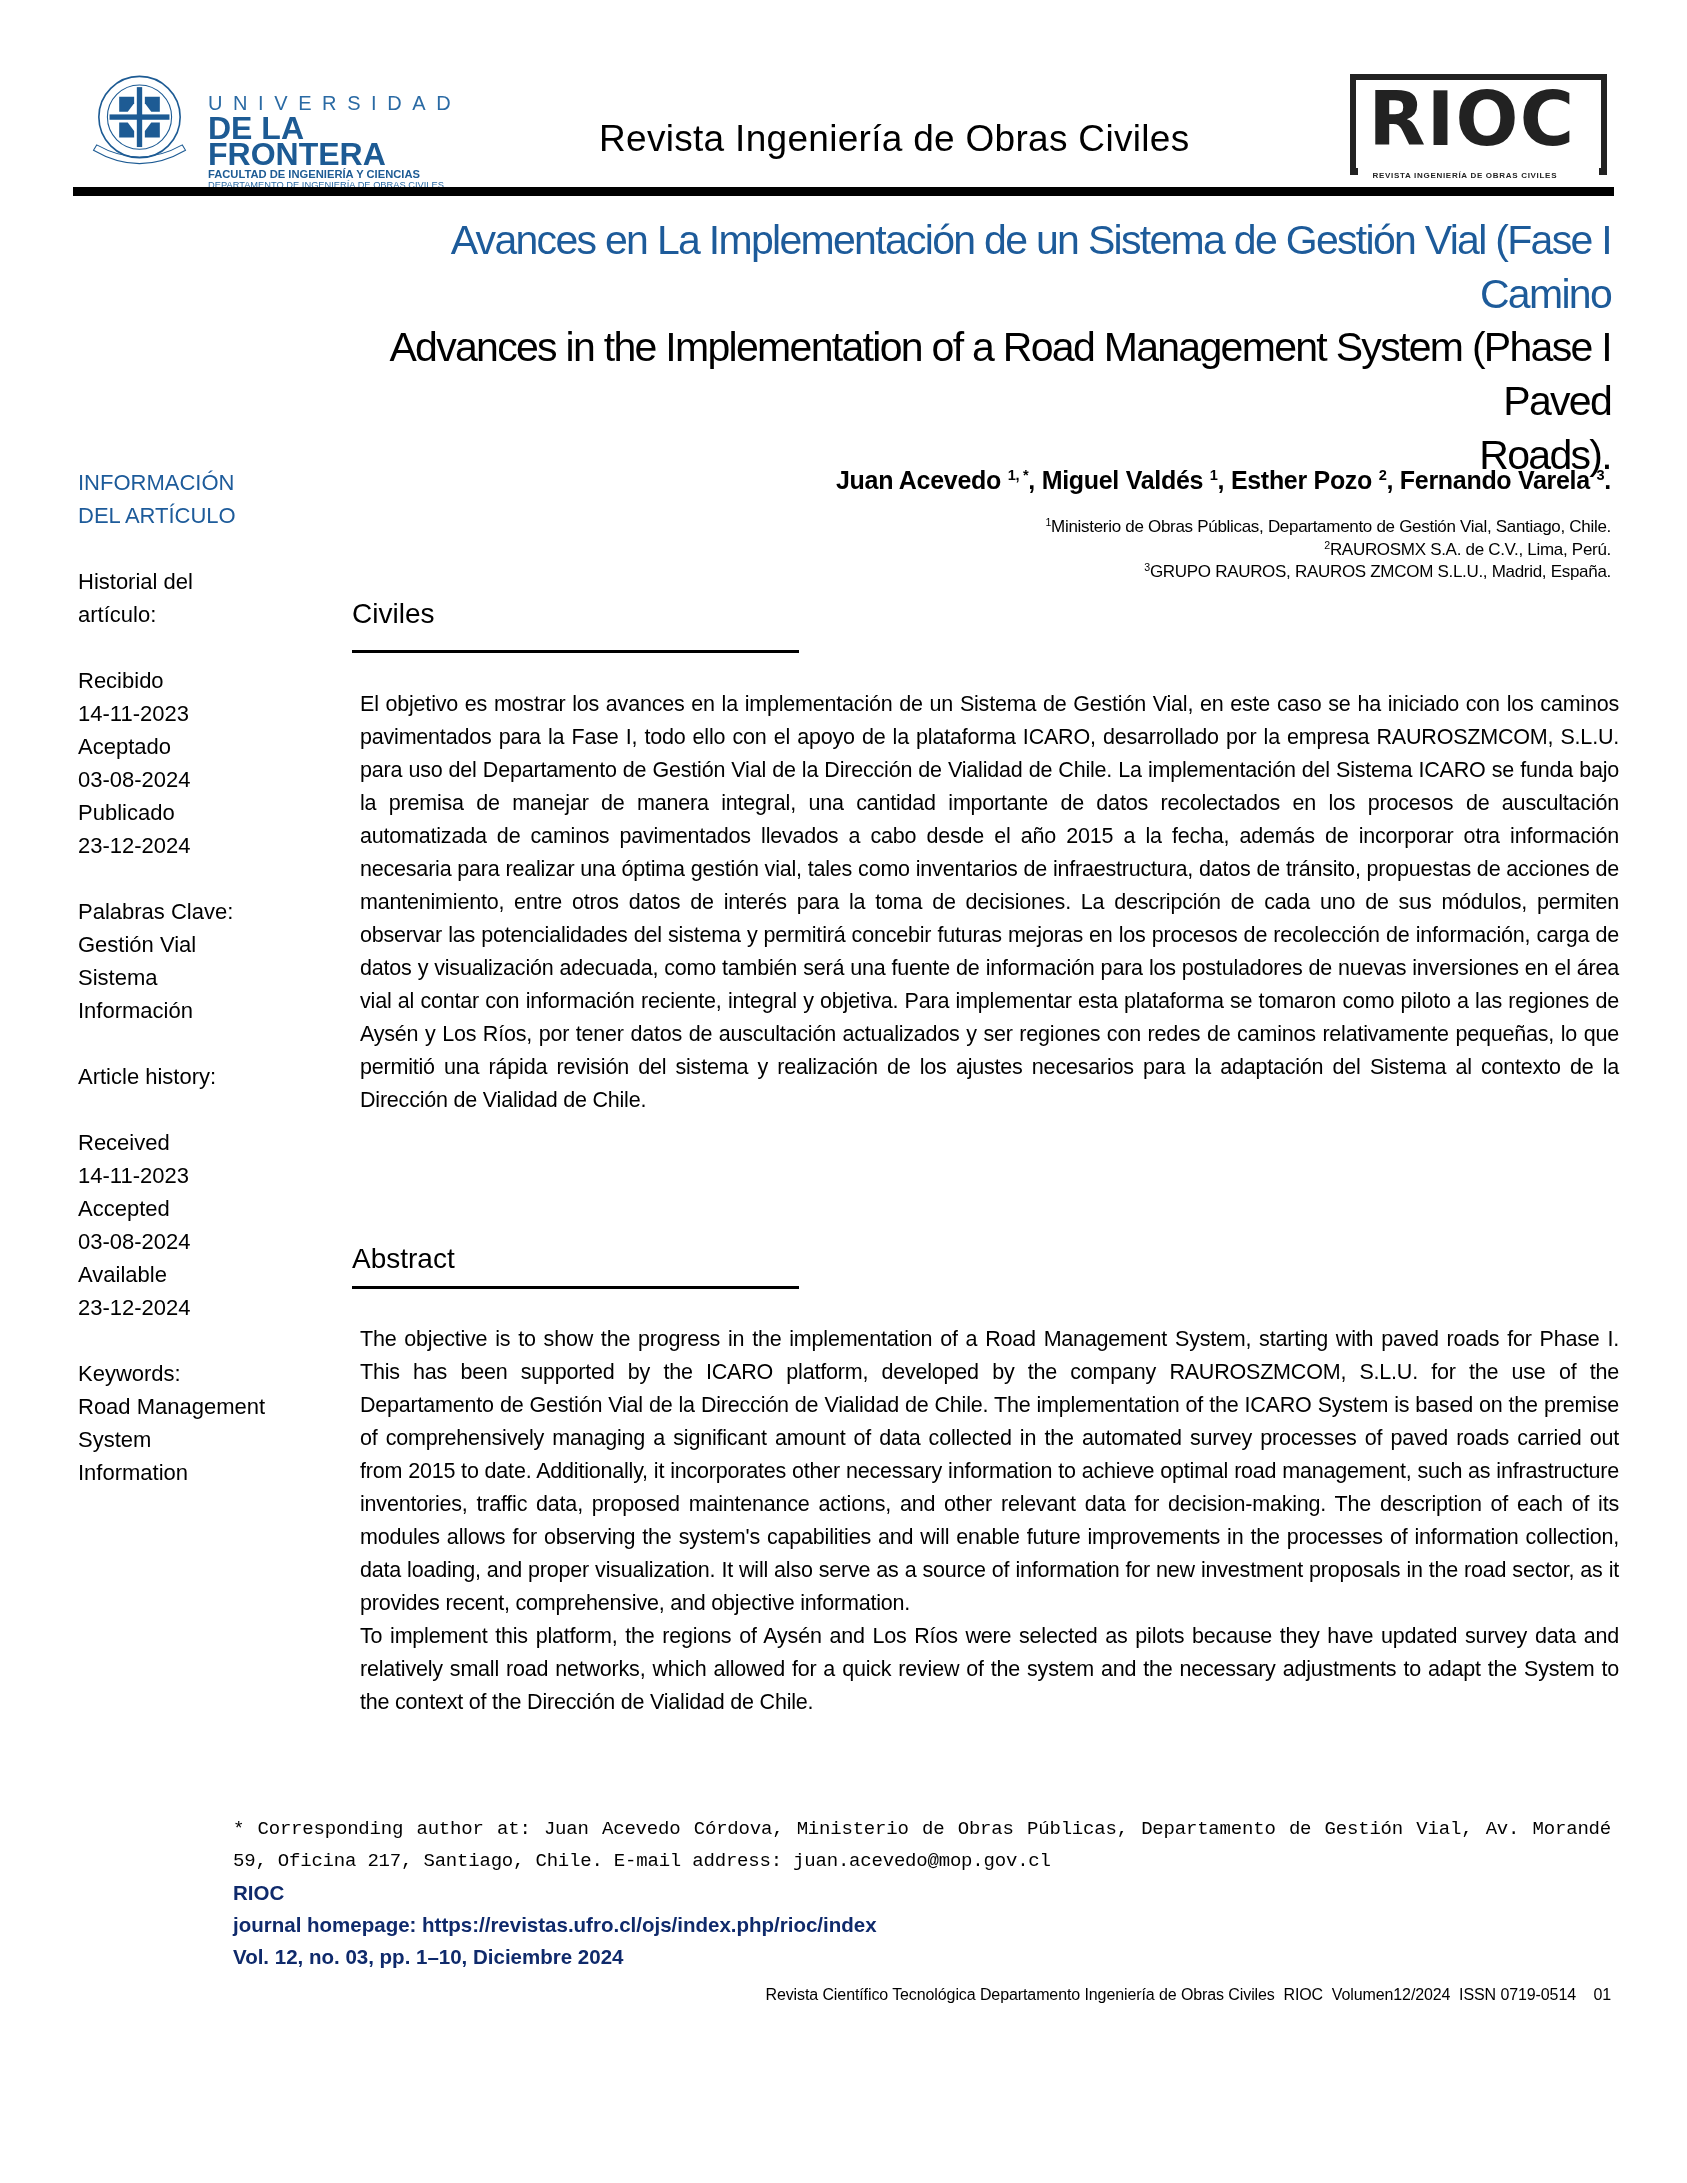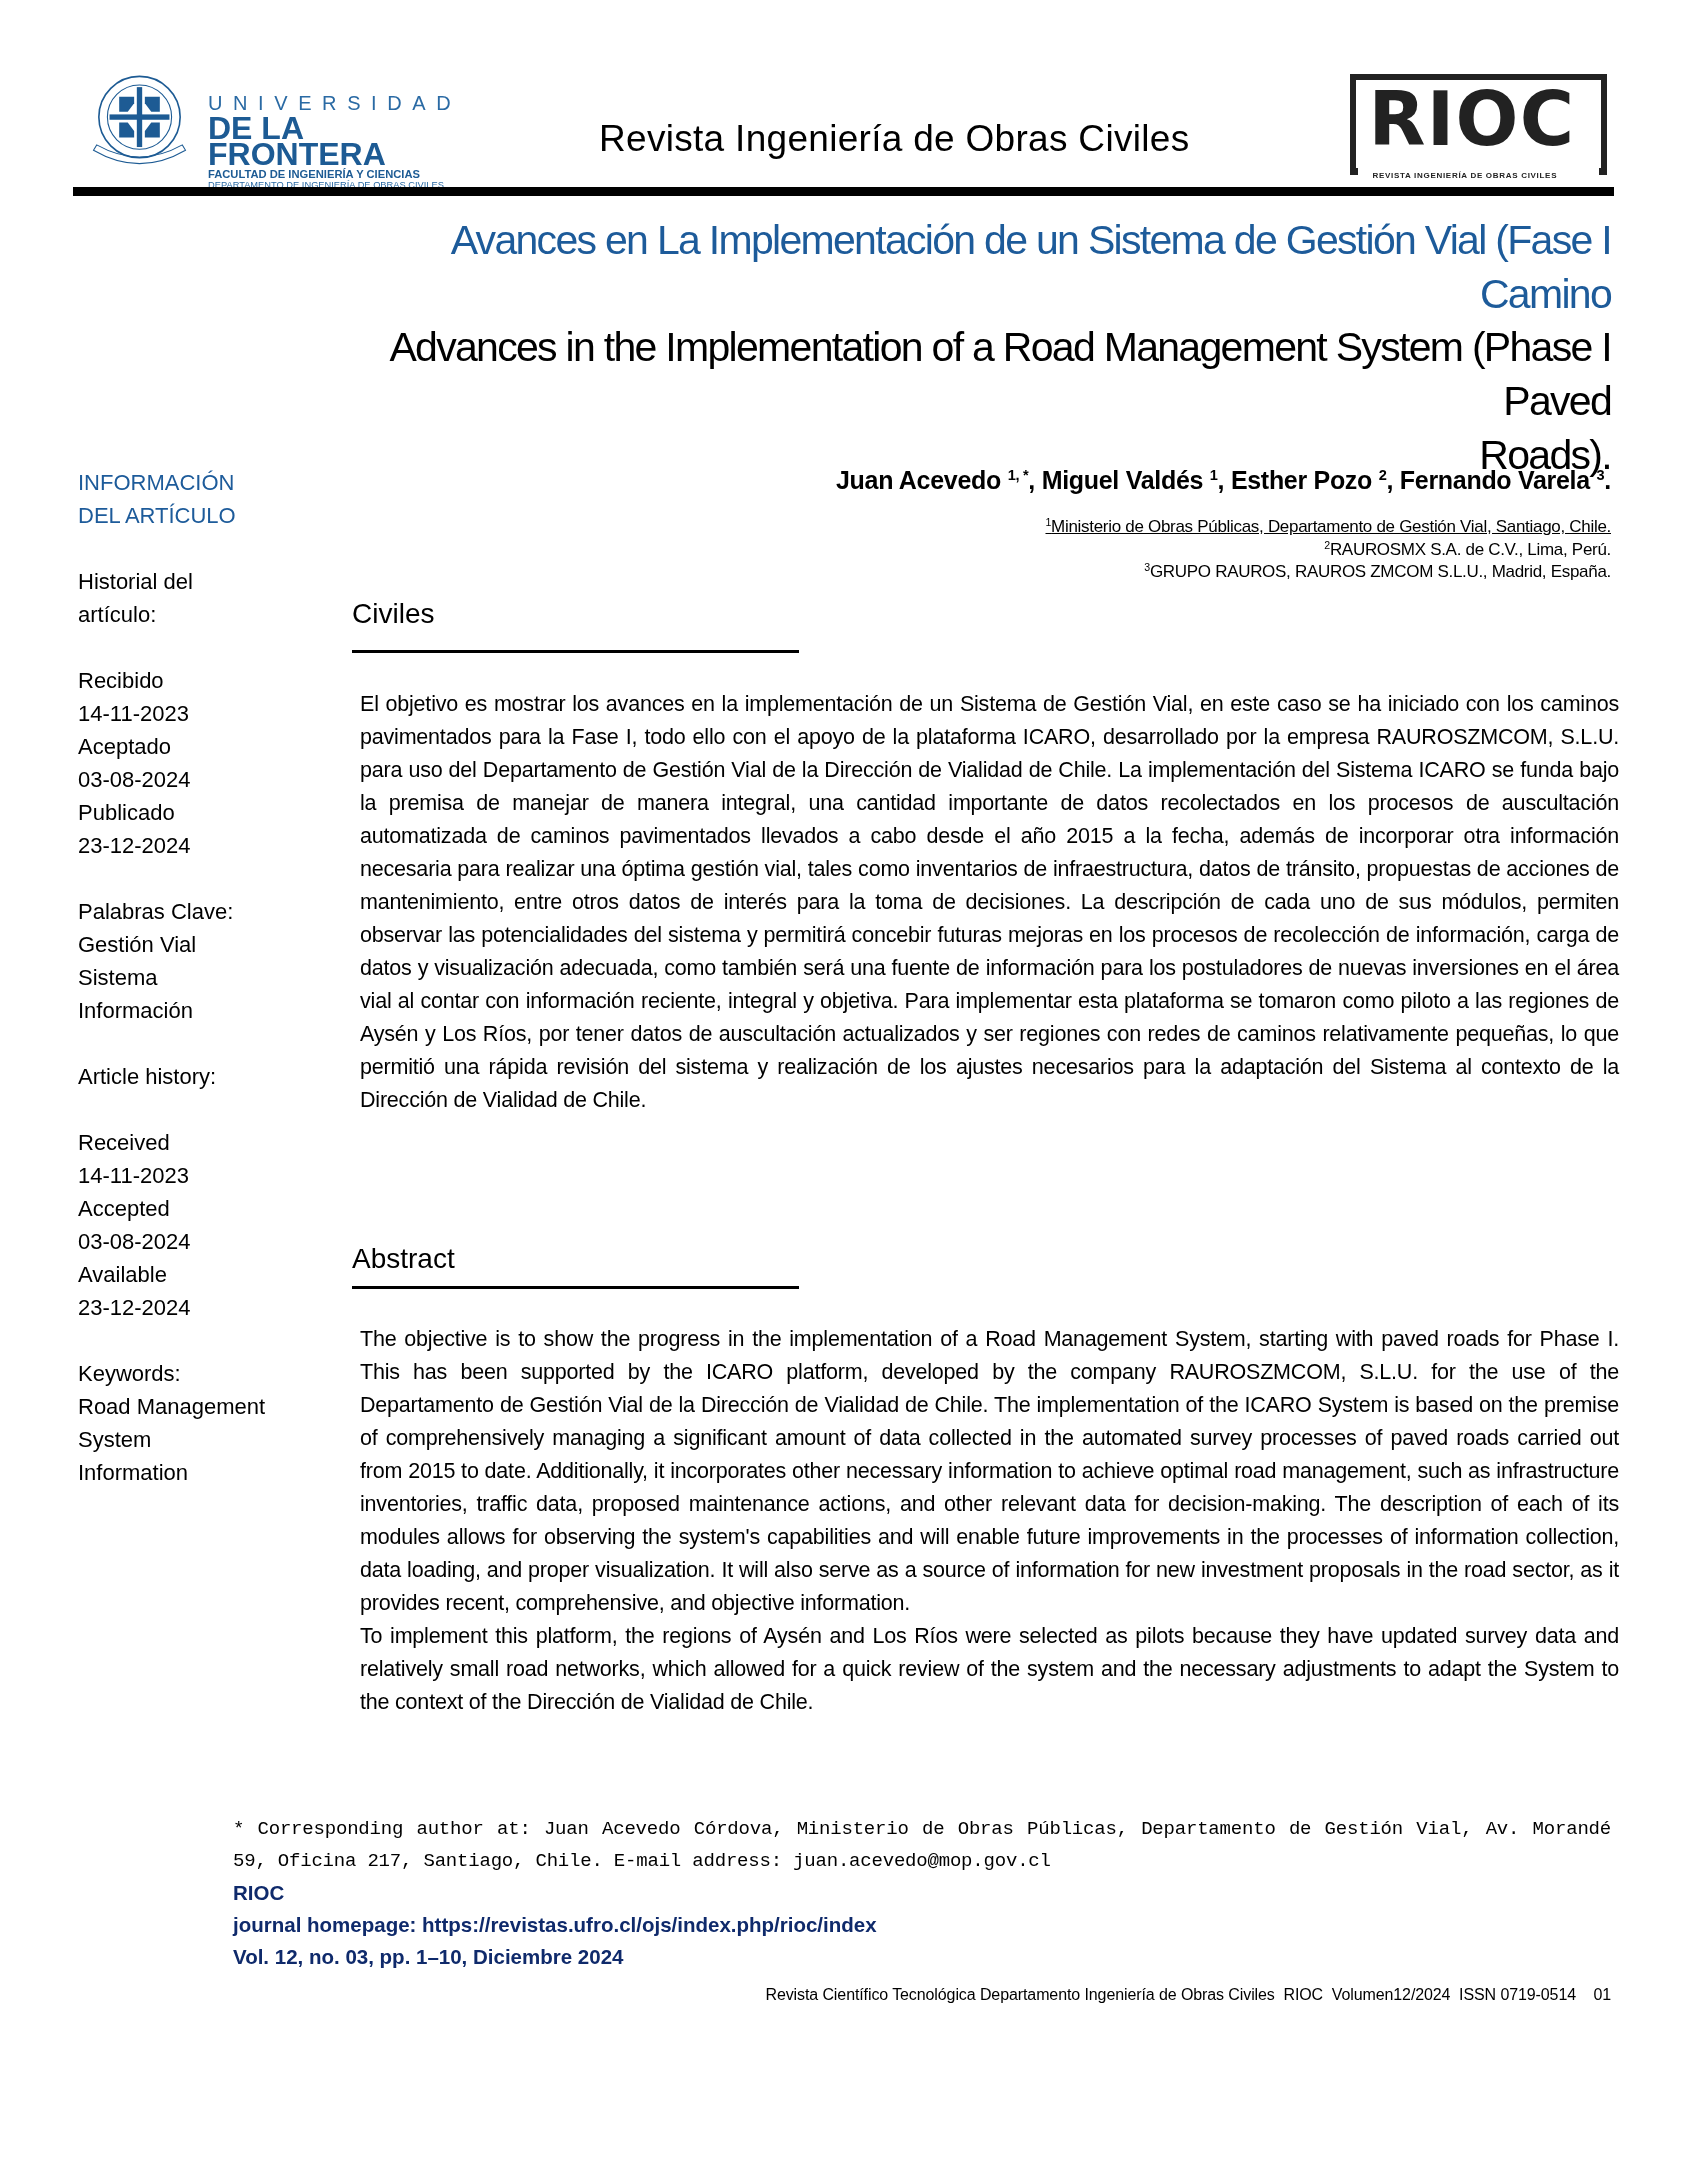--- a/index.html
+++ b/index.html
@@ -101,21 +101,21 @@
   <span>Juan Acevedo</span>
   <sup>1, *</sup><span>, </span>
   <span>Miguel Valdés</span>
   <sup>1</sup><span>, </span>
   <span>Esther Pozo</span>
   <sup>2</sup><span>, </span>
   <span>Fernando Varela</span>
   <sup>3</sup><span>.</span>
 </div>
 
-<div class="abs affil" style="top:516px;text-decoration:underline;">
+<div class="abs affil" style="top:516px;">
   <sup>1</sup><span>Ministerio de Obras Públicas, Departamento de Gestión Vial, Santiago, Chile.</span>
 </div>
 <div class="abs affil" style="top:539px;">
   <sup>2</sup><span>RAUROSMX S.A. de C.V., Lima, Perú.</span>
 </div>
 <div class="abs affil" style="top:561px;">
   <sup>3</sup><span>GRUPO RAUROS, RAUROS ZMCOM S.L.U., Madrid, España.</span>
 </div>
 
 <div class="abs sidebar">

